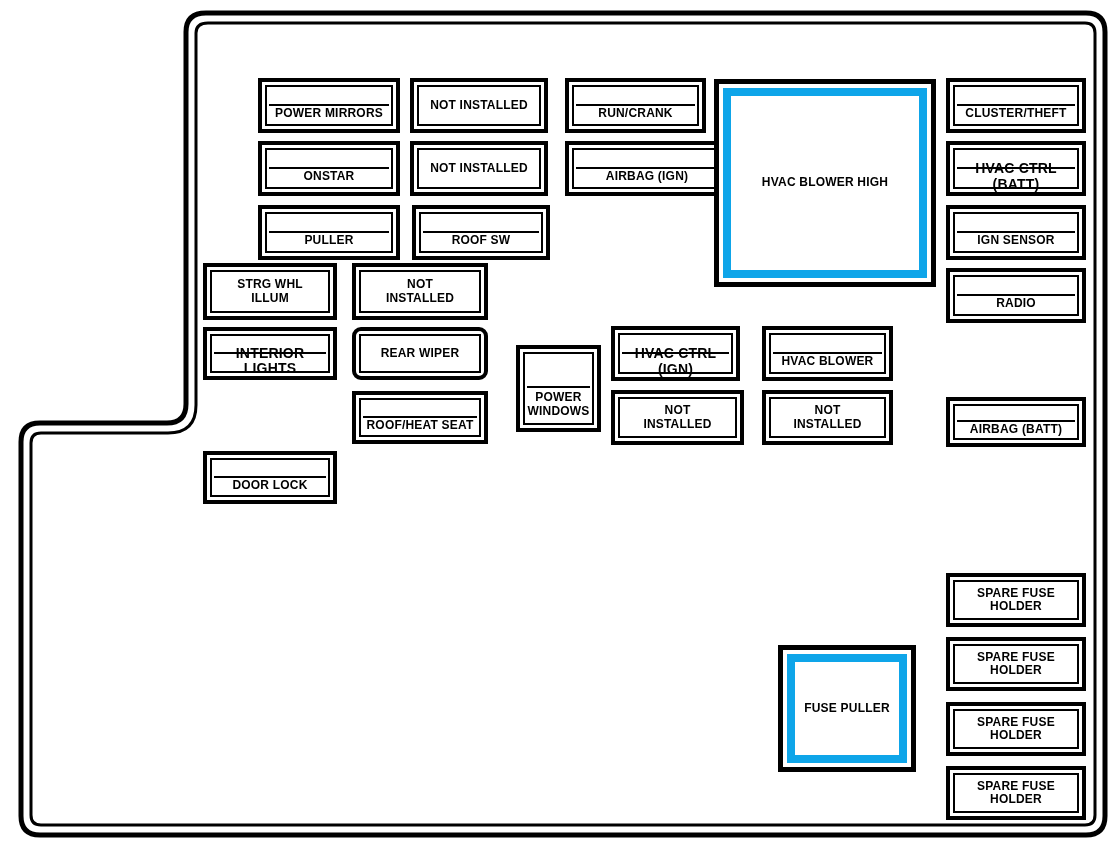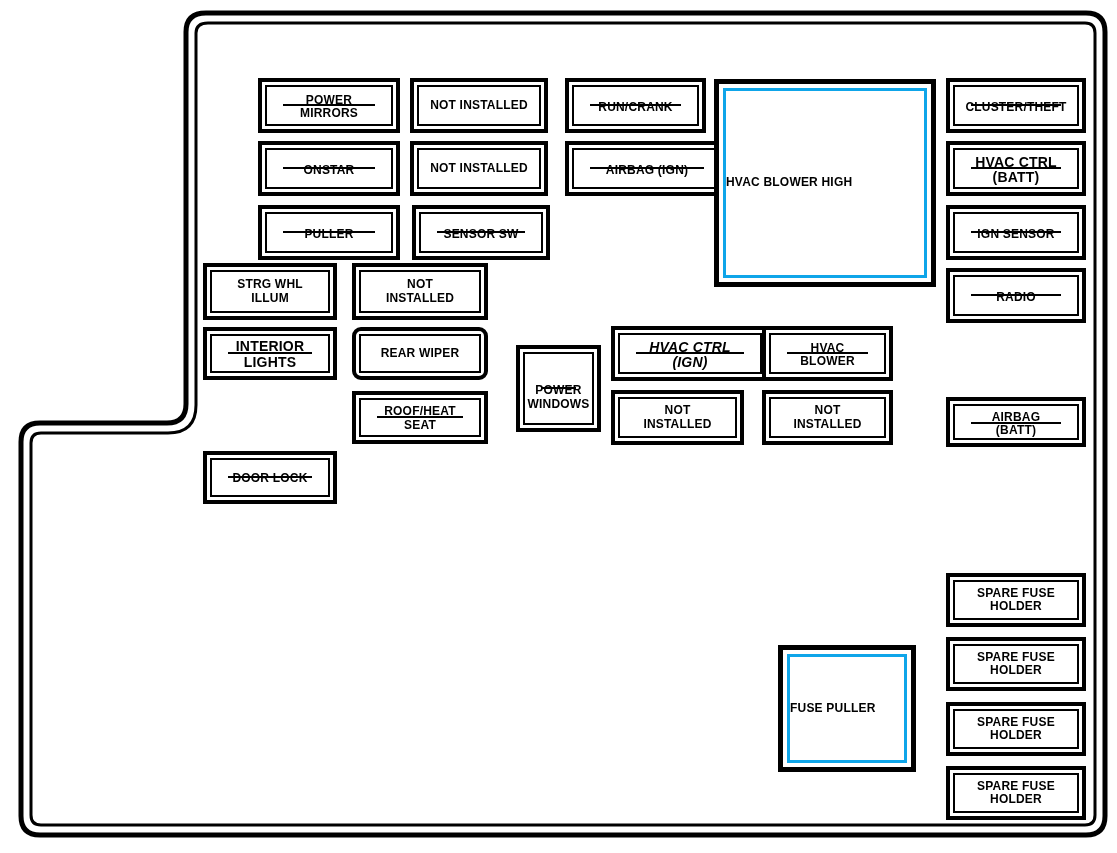--- a/index.html
+++ b/index.html
@@ -40,21 +40,21 @@
     box-sizing: border-box;
     width: 100%;
     height: 100%;
     border: 2px solid #000000;
     background: #ffffff;
     display: flex;
     flex-direction: column;
   }
   
   .slot.split .inner {
-    padding: 16px;
+    padding: 2px;
     justify-content: space-between;
   }
   .slot.split .cell-top {
     flex: 1 1 48%;
     border-bottom: 2px solid #000000;
     min-height: 0;
   }
   .slot.split .cell-bottom {
     flex: 1 1 52%;
     display: flex;
@@ -85,25 +85,25 @@
     position: absolute;
     box-sizing: border-box;
     background: #ffffff;
     border: 5px solid #000000;
     padding: 4px;
   }
   .bigbox .inner {
     box-sizing: border-box;
     width: 100%;
     height: 100%;
-    border: 3px solid #0ea5e9;
+    border: 8px solid #0ea5e9;
     background: #ffffff;
     display: flex;
     align-items: center;
-    justify-content: flex-start;
+    justify-content: center;
   }
 </style>
 </head>
 <body>
 
 <div id="diagram">
 
   <svg id="enclosure-svg" viewBox="0 0 1117 853" xmlns="http://www.w3.org/2000/svg">
 
     <path d="M 206 13
@@ -167,21 +167,21 @@
       </div>
       <div class="slot single" style="left: 410px; top: 141px; width: 138px; height: 55px;">
         <div class="inner">
           <div class="label">NOT INSTALLED</div>
         </div>
       </div>
       <div class="slot split" style="left: 412px; top: 205px; width: 138px; height: 55px;">
         <div class="inner">
           <div class="cell-top"></div>
           <div class="cell-bottom">
-            <div class="label">SENSOR SW</div>
+            <div class="label">ROOF SW</div>
           </div>
         </div>
       </div>
       <div class="slot split" style="left: 565px; top: 78px; width: 141px; height: 55px;">
         <div class="inner">
           <div class="cell-top"></div>
           <div class="cell-bottom">
             <div class="label">RUN/CRANK</div>
           </div>
         </div>
@@ -269,21 +269,21 @@
       </div>
       <div class="slot split" style="left: 508px; top: 345px; width: 85px; height: 87px; margin-left: 8px;">
         <div class="inner">
           <div class="cell-top"></div>
           <div class="cell-bottom">
             <div class="label">POWER
 WINDOWS</div>
           </div>
         </div>
       </div>
-      <div class="slot split" style="left: 611px; top: 326px; width: 158px; height: 55px; font-style: italic;">
+      <div class="slot split" style="left: 611px; top: 326px; width: 129px; height: 55px;">
         <div class="inner">
           <div class="cell-top"></div>
           <div class="cell-bottom">
             <div class="label small">HVAC CTRL (IGN)</div>
           </div>
         </div>
       </div>
       <div class="slot single" style="left: 611px; top: 390px; width: 133px; height: 55px;">
         <div class="inner">
           <div class="label">NOT

